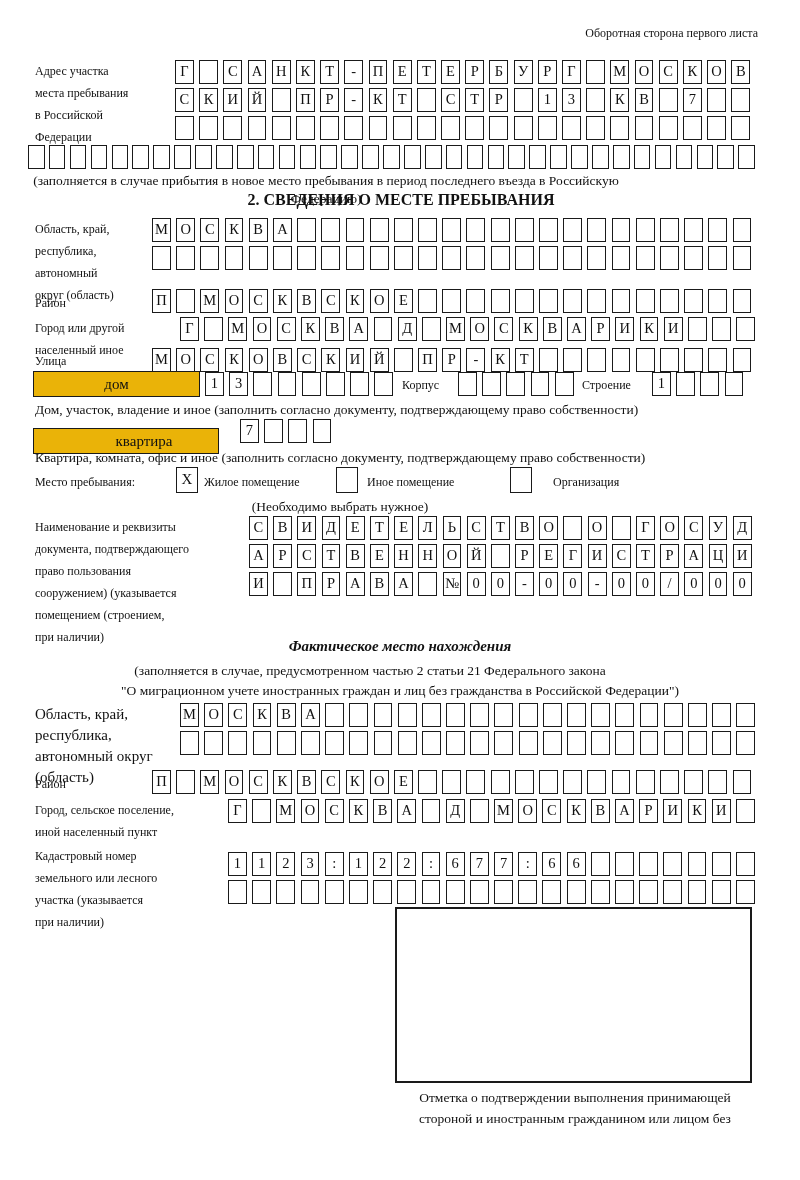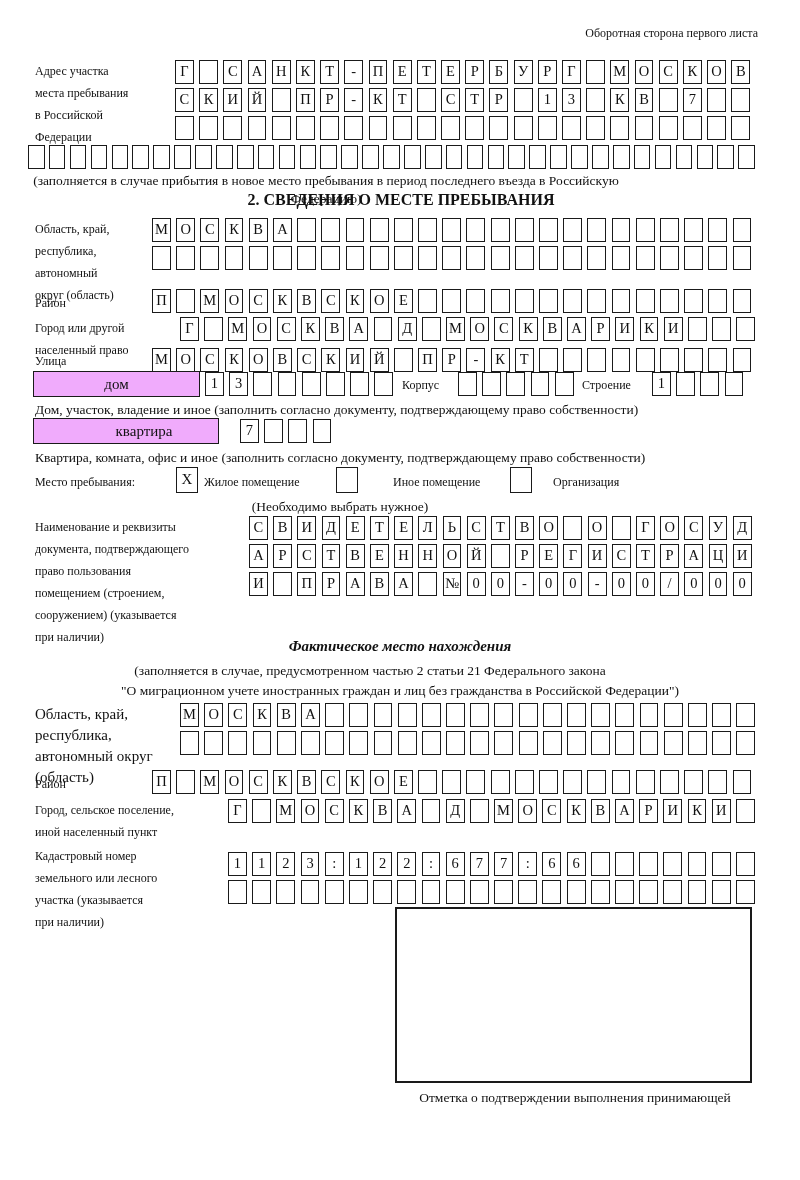--- a/index.html
+++ b/index.html
@@ -25,21 +25,21 @@
     background:#ffffff;
   }
   .cbox:last-child { margin-right:0; }
   .narrow .cbox { width:16.6px; margin-right:4.3px; }
   .chk {
     position:absolute; width:22px; height:26px;
     border:1.6px solid #1a1a1a; text-align:center;
     font-size:15px; line-height:23px; background:#ffffff;
   }
   .longbox {
-    position:absolute; border:1.6px solid #1a1a1a; background:#f0abfc;
+    position:absolute; border:1.6px solid #1a1a1a; background:#eab308;
     display:flex; align-items:center; justify-content:center;
     font-size:15px;
   }
   .stamp { position:absolute; border:2px solid #1a1a1a; background:#ffffff; }
 </style>
 </head>
 <body>
 
 <div class="page">
 
@@ -255,21 +255,21 @@
       <span class="cbox"></span>
       <span class="cbox"></span>
       <span class="cbox"></span>
       <span class="cbox"></span>
       <span class="cbox"></span>
       <span class="cbox"></span>
     </div>
 
   <div class="abs lbl" style="left:35px; top:317px;">
     <div>Город или другой</div>
-    <div>населенный право</div>
+    <div>населенный иное</div>
   </div>
   <div class="boxrow" style="left:180px; top:317px;">
       <span class="cbox">Г</span>
       <span class="cbox"></span>
       <span class="cbox">М</span>
       <span class="cbox">О</span>
       <span class="cbox">С</span>
       <span class="cbox">К</span>
       <span class="cbox">В</span>
       <span class="cbox">А</span>
@@ -341,44 +341,44 @@
     </div>
   <div class="abs lbl" style="left:582px; top:374px;">Строение</div>
   <div class="boxrow" style="left:652px; top:372px;">
       <span class="cbox">1</span>
       <span class="cbox"></span>
       <span class="cbox"></span>
       <span class="cbox"></span>
     </div>
   <div class="abs cap" style="left:35px; top:401px;">Дом, участок, владение и иное (заполнить согласно документу, подтверждающему право собственности)</div>
 
-  <div class="longbox" style="left:33px; top:418px; width:186px; height:26px;padding-left:36px;">квартира</div>
+  <div class="longbox" style="left:33px; top:428px; width:186px; height:26px;padding-left:36px;">квартира</div>
   <div class="boxrow" style="left:240px; top:419px;">
       <span class="cbox">7</span>
       <span class="cbox"></span>
       <span class="cbox"></span>
       <span class="cbox"></span>
     </div>
   <div class="abs cap" style="left:35px; top:449px;">Квартира, комната, офис и иное (заполнить согласно документу, подтверждающему право собственности)</div>
 
   <div class="abs lbl" style="left:35px; top:471px;">Место пребывания:</div>
   <div class="chk" style="left:176px; top:467px;">X</div>
   <div class="abs lbl" style="left:204px; top:471px;">Жилое помещение</div>
   <div class="chk" style="left:336px; top:467px;"></div>
-  <div class="abs lbl" style="left:367px; top:471px;margin-left:26px;">Иное помещение</div>
+  <div class="abs lbl" style="left:367px; top:471px;">Иное помещение</div>
   <div class="chk" style="left:510px; top:467px;"></div>
   <div class="abs lbl" style="left:553px; top:471px;">Организация</div>
   <div class="abs cap center" style="left:140px; top:498px; width:400px;">(Необходимо выбрать нужное)</div>
 
   <div class="abs lbl" style="left:35px; top:516px;">
     <div>Наименование и реквизиты</div>
     <div>документа, подтверждающего</div>
     <div>право пользования</div>
+    <div>сооружением) (указывается</div>
     <div>помещением (строением,</div>
-    <div>сооружением) (указывается</div>
     <div>при наличии)</div>
   </div>
   <div class="boxrow" style="left:249px; top:516px;">
       <span class="cbox">С</span>
       <span class="cbox">В</span>
       <span class="cbox">И</span>
       <span class="cbox">Д</span>
       <span class="cbox">Е</span>
       <span class="cbox">Т</span>
       <span class="cbox">Е</span>
@@ -616,15 +616,16 @@
       <span class="cbox"></span>
       <span class="cbox"></span>
       <span class="cbox"></span>
       <span class="cbox"></span>
       <span class="cbox"></span>
     </div>
 
   <div class="stamp" style="left:395px; top:907px; width:357px; height:176px;"></div>
   <div class="abs cap center" style="left:350px; top:1088px; width:450px; line-height:20.5px;">
     <div>Отметка о подтверждении выполнения принимающей</div>
+    <div>стороной и иностранным гражданином или лицом без</div>
   </div>
 
 </div>
 
 </body></html>

